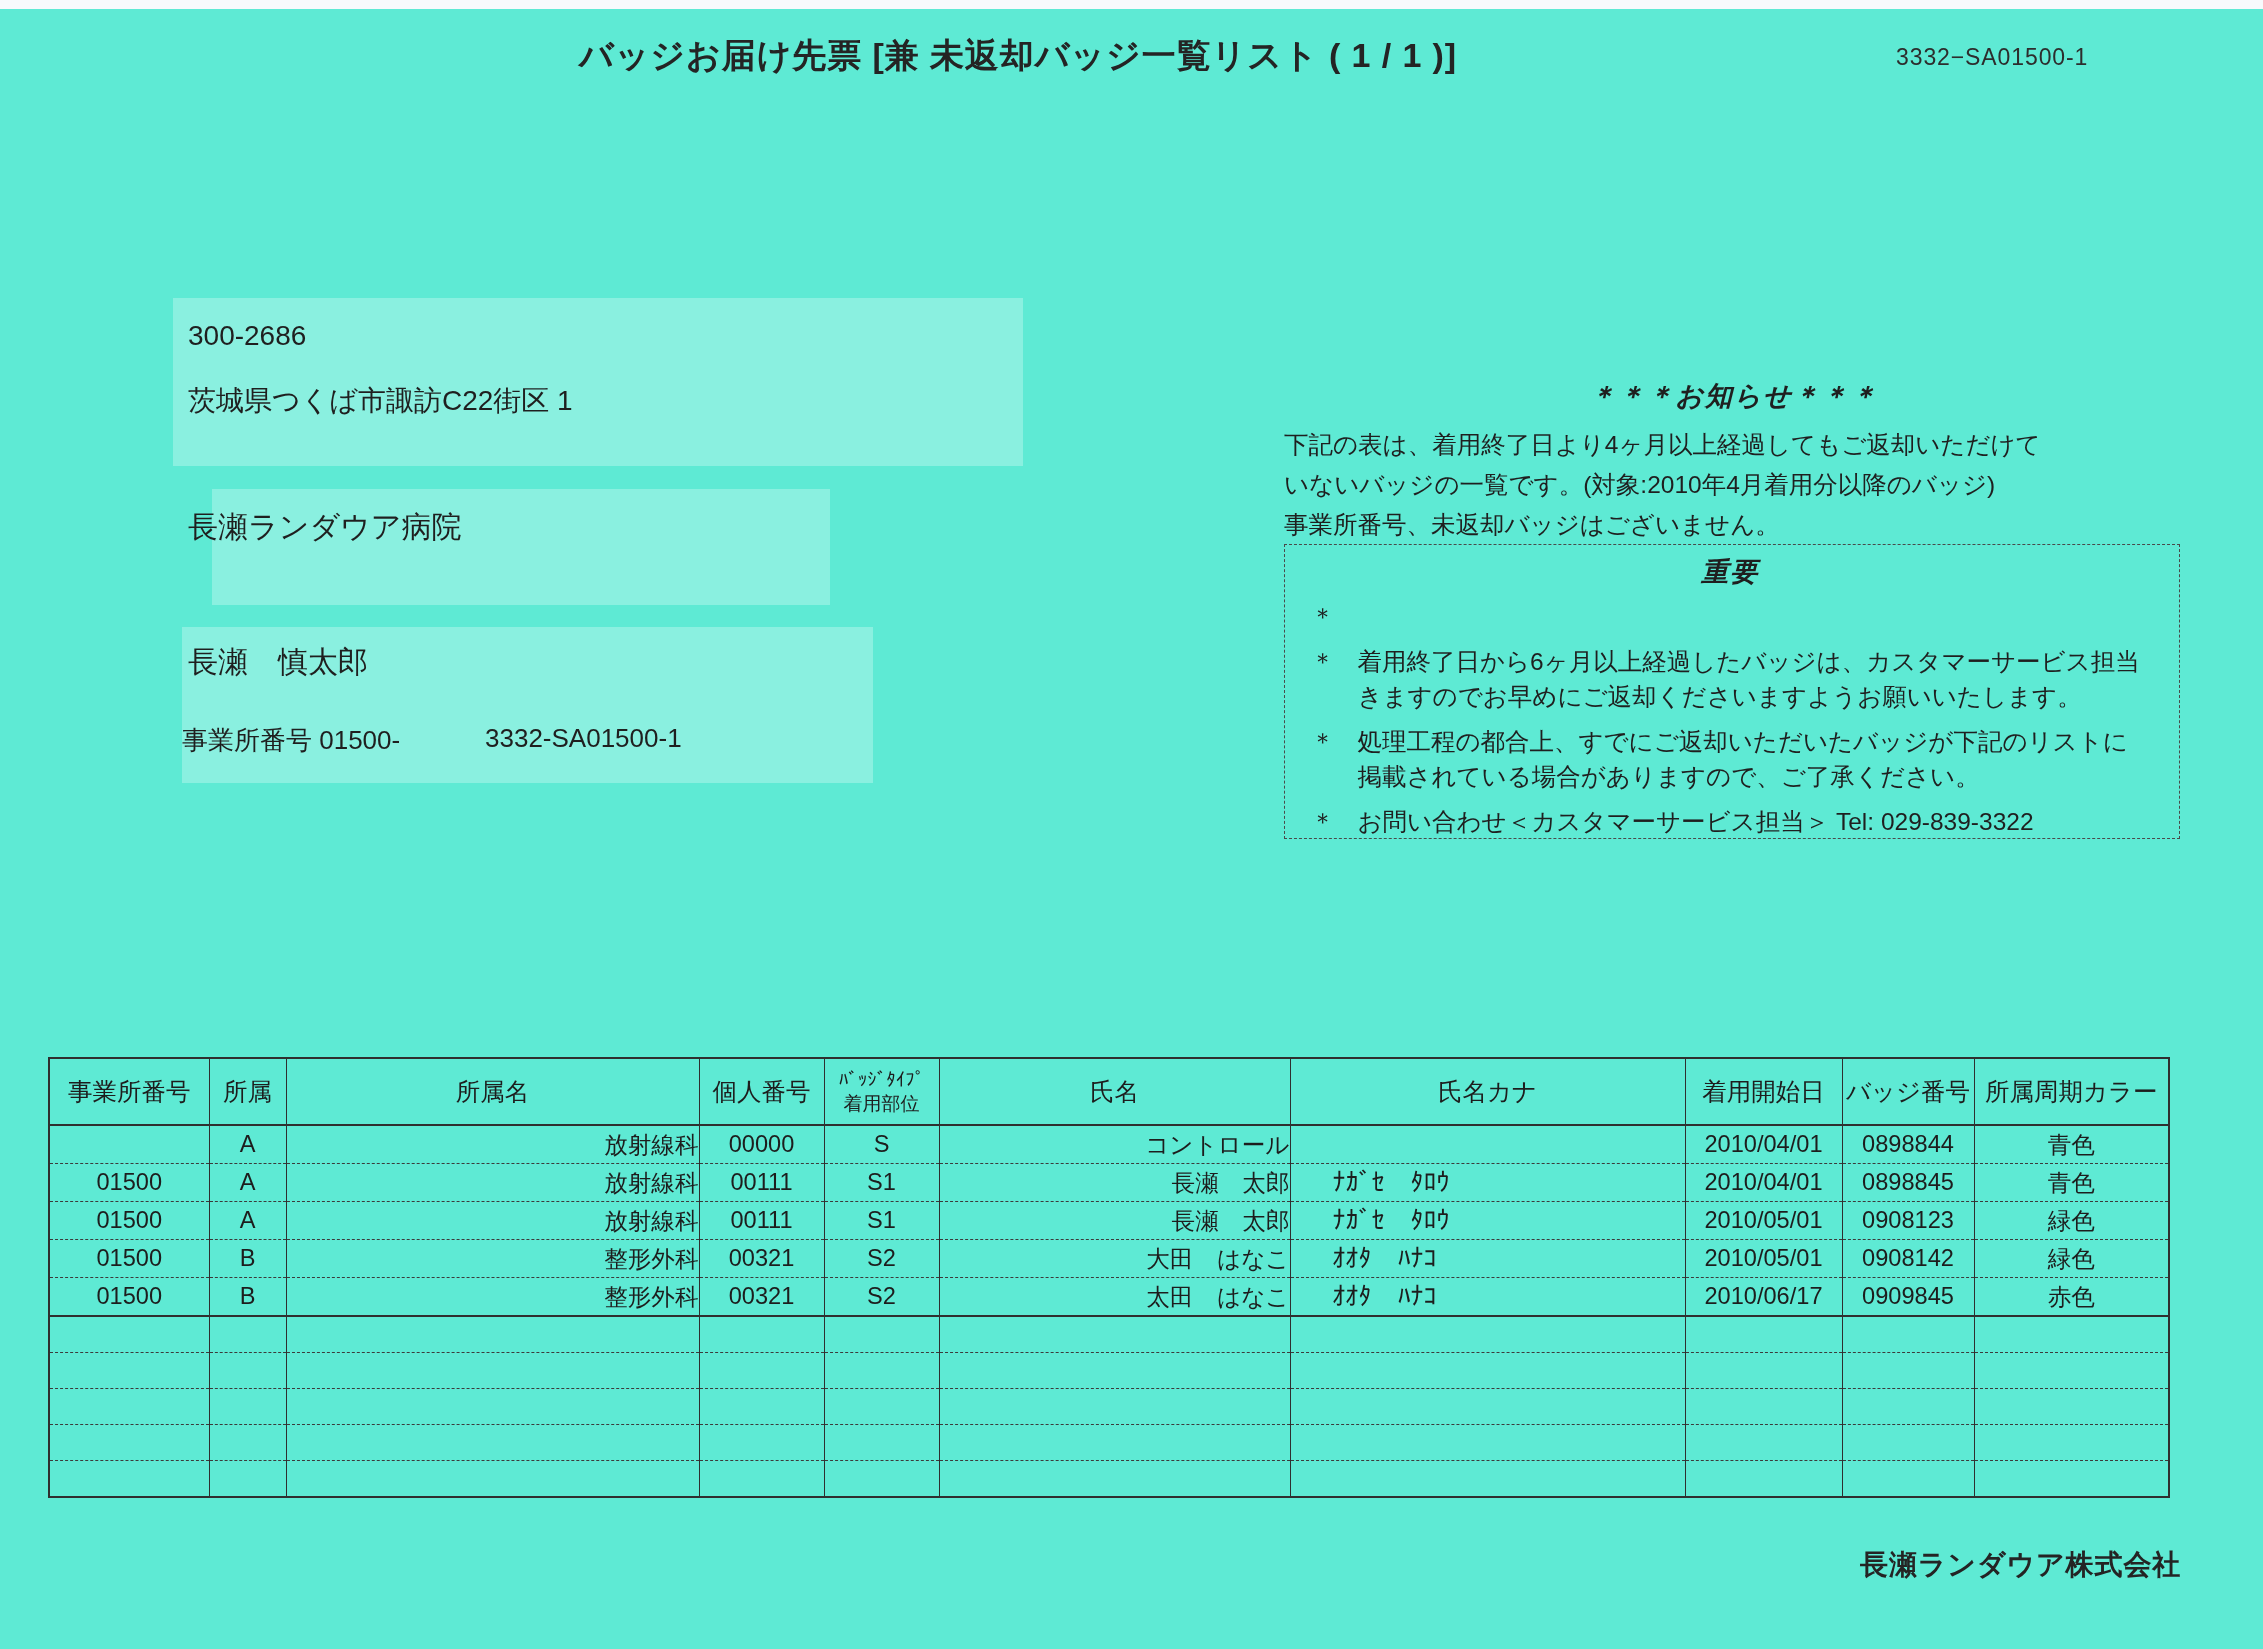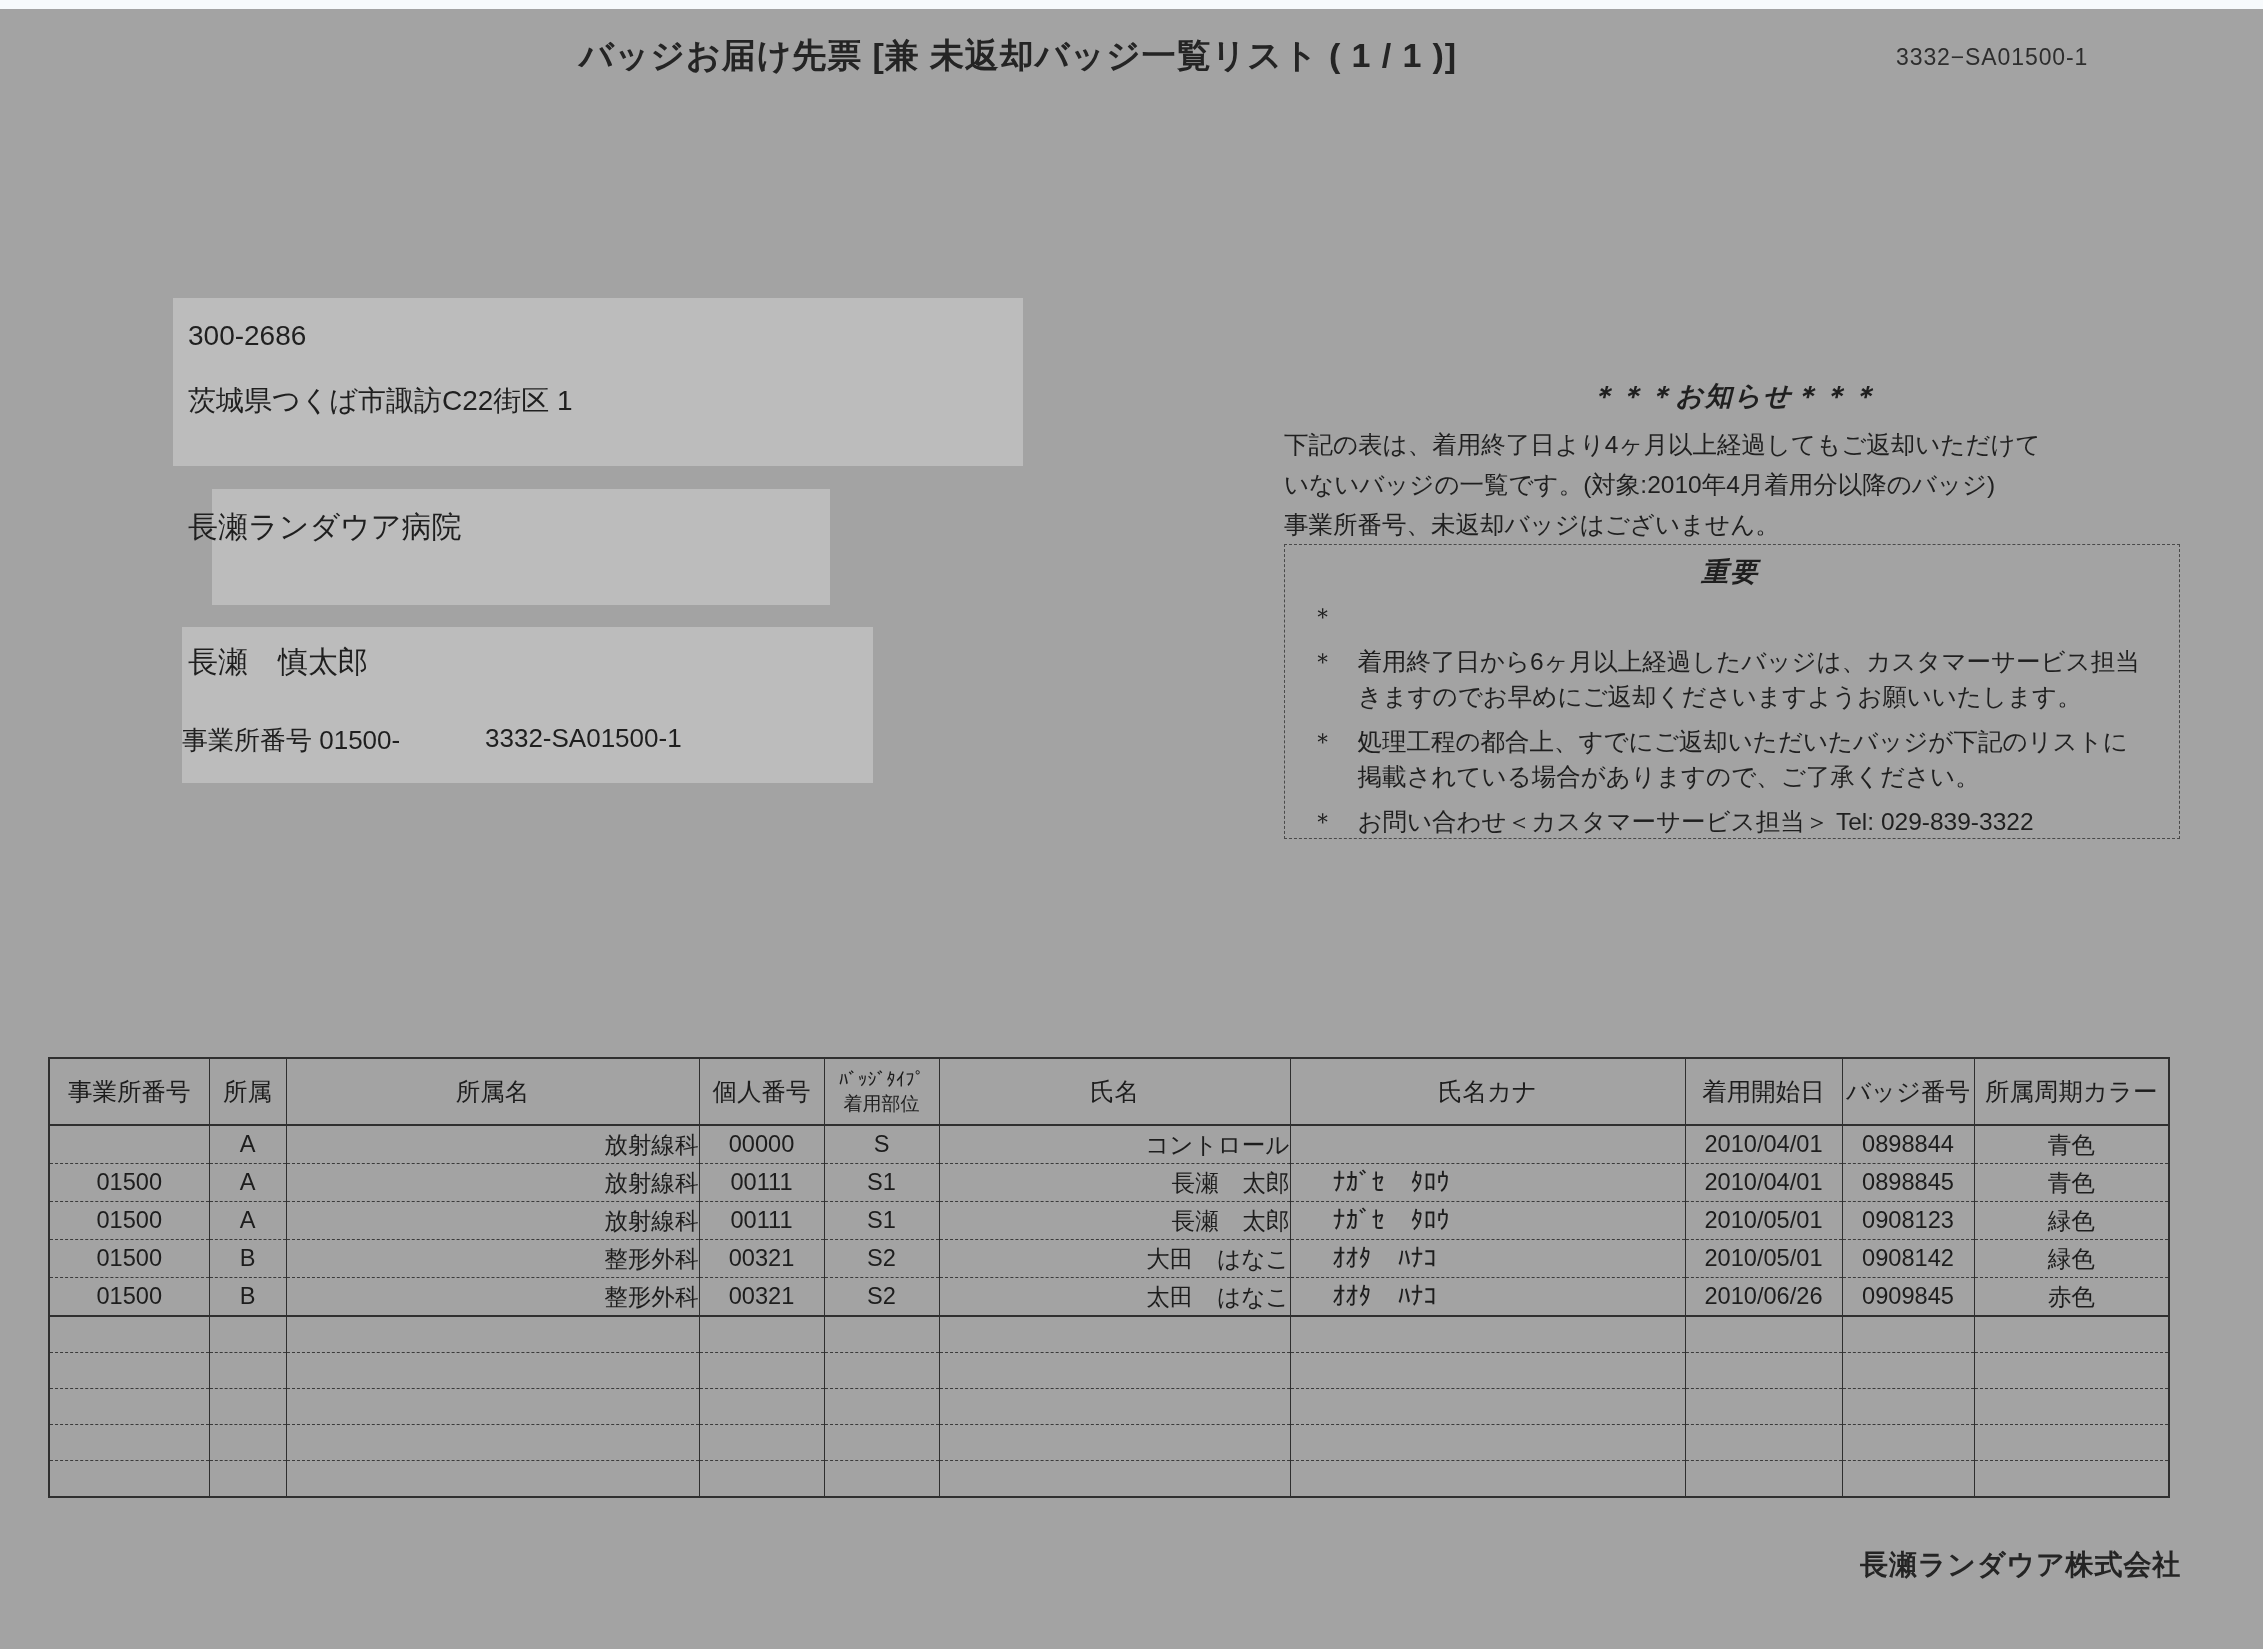--- a/index.html
+++ b/index.html
@@ -1,20 +1,20 @@
 <!DOCTYPE html>
 <html style="font-size:14.5px"><head>
 <meta charset="utf-8">
 <style>
   html, body { margin: 0; padding: 0; }
   .paper {
     position: relative;
     width: 2264px;
     height: 1649px;
-    background: #a3a3a3;
+    background: #5eead4;
     overflow: hidden;
     color: #1f1f1f;
     font-family: "Liberation Sans", "DejaVu Sans", sans-serif;
   }
   .scan-strip {
     position: absolute; left: 0; top: 0;
     width: 2264px; height: 9px;
     background: #f7fafc;
   }
   .title {
@@ -228,21 +228,21 @@
           <td class="c9">緑色</td>
         </tr>
         <tr class="data-row">
           <td class="c0">01500</td>
           <td class="c1">B</td>
           <td class="c2">整形外科</td>
           <td class="c3">00321</td>
           <td class="c4">S2</td>
           <td class="c5">太田　はなこ</td>
           <td class="c6">ｵｵﾀ　ﾊﾅｺ</td>
-          <td class="c7">2010/06/26</td>
+          <td class="c7">2010/06/17</td>
           <td class="c8">0909845</td>
           <td class="c9">赤色</td>
         </tr>
         <tr class="empty-row first-empty">
           <td class="c0"></td>
           <td class="c1"></td>
           <td class="c2"></td>
           <td class="c3"></td>
           <td class="c4"></td>
           <td class="c5"></td>

